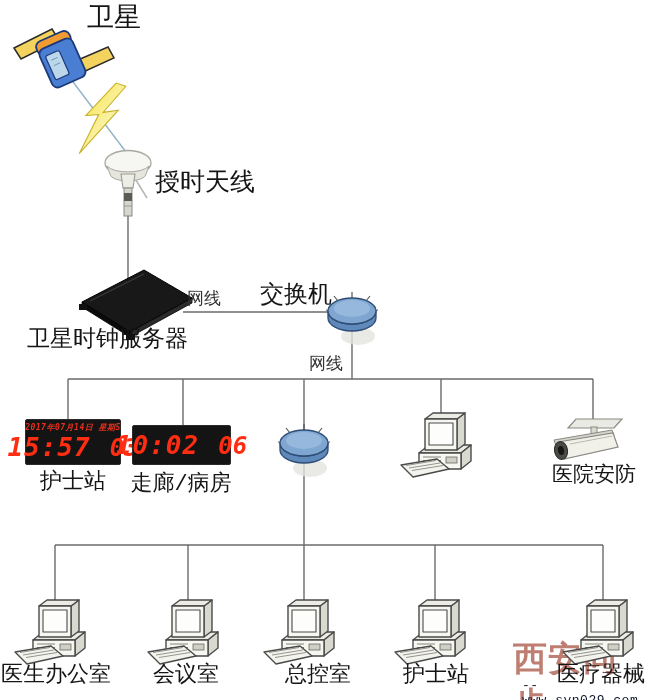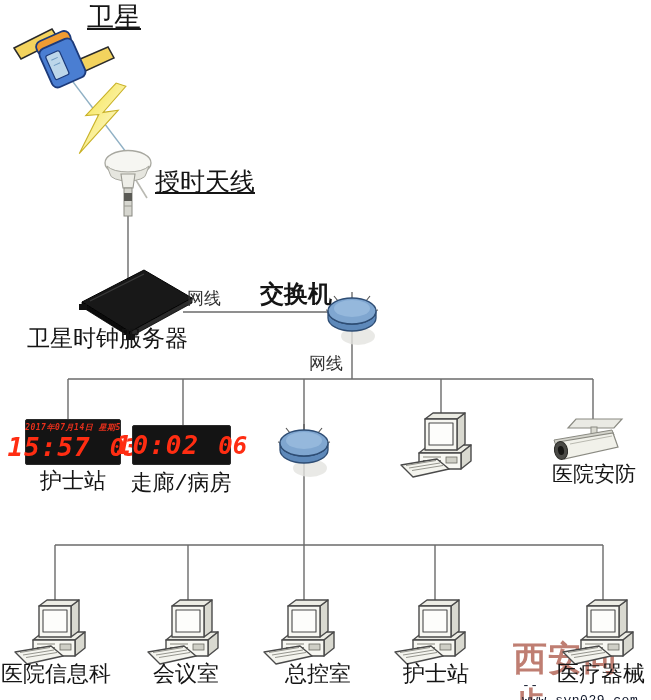--- a/index.html
+++ b/index.html
@@ -3,24 +3,24 @@
 <meta charset="utf-8">
 <style>
   html,body{margin:0;padding:0;background:#ffffff;}
   #stage{
     position:relative;width:651px;height:700px;background:#ffffff;overflow:hidden;
     font-family:"Liberation Serif","DejaVu Serif",serif;color:#111;
   }
   svg.icon{position:absolute;overflow:visible;}
   .lbl{position:absolute;white-space:nowrap;color:#151515;line-height:1.15;}
   .lbl.center{text-align:center;}
-  .lbl-lg{font-size:25px;text-decoration:underline;}
+  .lbl-lg{font-size:25px;}
   .lbl-md{font-size:22px;font-family:Liberation Mono, monospace;}
   .lbl-sm{font-size:17px;color:#333;}
-  .lbl-bold{font-weight:bold;}
+  .lbl-bold{font-weight:normal;}
   
   .clock{
     position:absolute;background:#141414;border:1px solid #2a2a2a;border-radius:2px;
     display:flex;flex-direction:column;justify-content:center;align-items:center;
     box-sizing:border-box;padding:1px 4px;
   }
   .led{
     font-family:"DejaVu Sans Mono",monospace;font-weight:bold;font-style:italic;
     color:#ff2d12;line-height:1;
   }
@@ -201,19 +201,19 @@
   <svg class="icon" style="left:260px;top:594px" width="90" height="78">
       <use href="#pc"></use>
     </svg>
   <svg class="icon" style="left:391px;top:594px" width="90" height="78">
       <use href="#pc"></use>
     </svg>
   <svg class="icon" style="left:559px;top:594px" width="90" height="78">
       <use href="#pc"></use>
     </svg>
 
-  <div class="lbl lbl-md center" style="left:0px;top:663px;width:112px">医院信息科</div>
+  <div class="lbl lbl-md center" style="left:0px;top:663px;width:112px">医生办公室</div>
   <div class="lbl lbl-md center" style="left:130px;top:663px;width:112px">会议室</div>
   <div class="lbl lbl-md center" style="left:262px;top:663px;width:112px">总控室</div>
   <div class="lbl lbl-md center" style="left:380px;top:663px;width:112px">护士站</div>
   <div class="lbl lbl-md center" style="left:546px;top:663px;width:110px">医疗器械</div>
 
 </div>
 
 </body></html>

